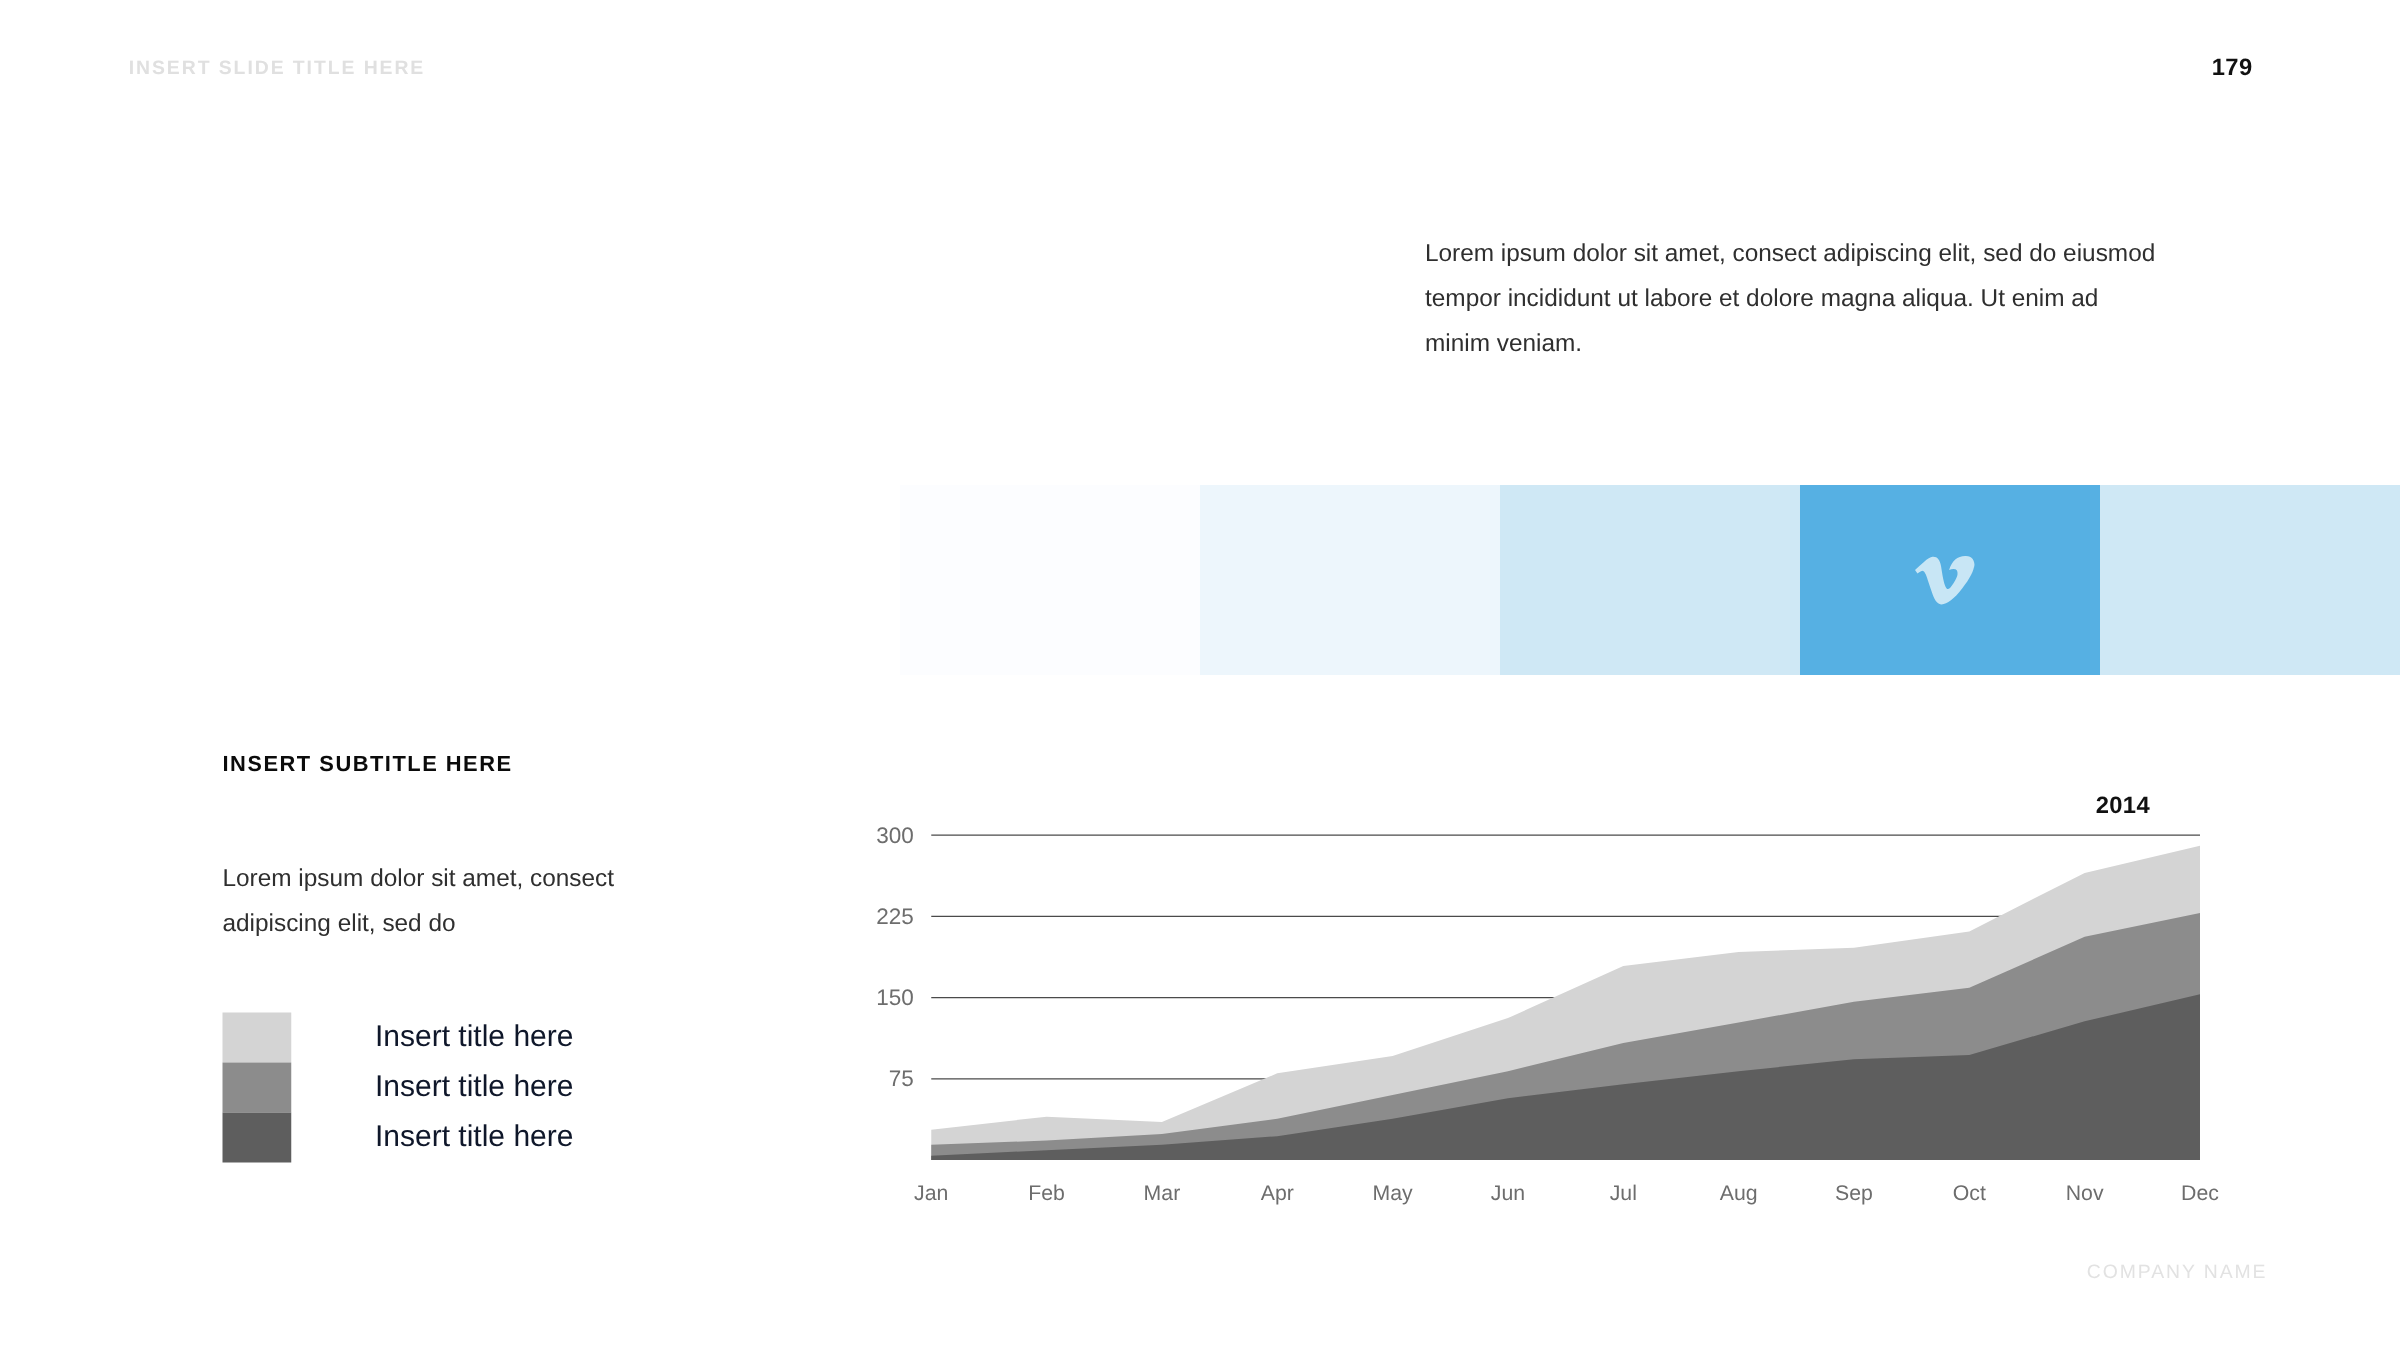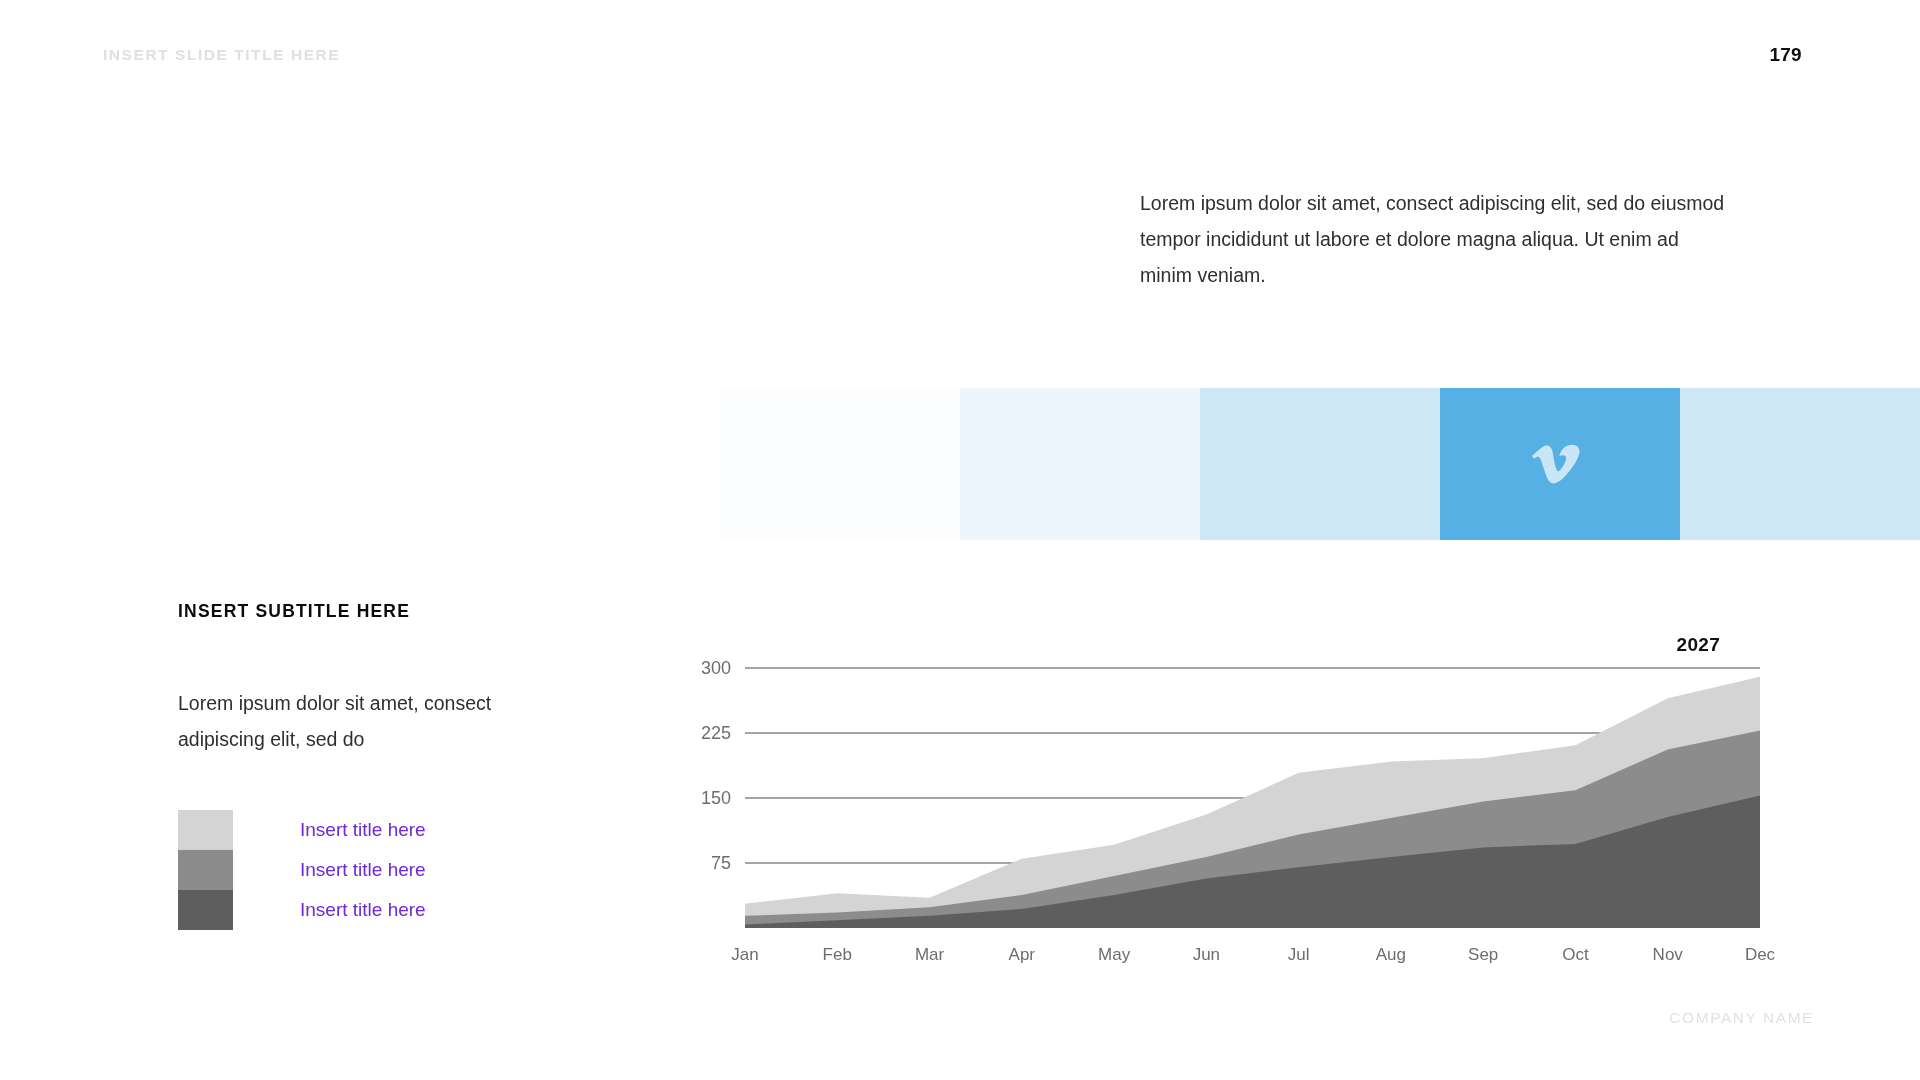--- a/index.html
+++ b/index.html
@@ -97,22 +97,22 @@
     display:flex;
     align-items:center;
     height:40px;
   }
   .legend-swatch {
     width:55px; height:40px;
     flex:0 0 auto;
   }
   .legend-label {
     margin-left:67px;
-    font-size:19px;
-    color:#6d28d9;
+    font-size:24px;
+    color:#0f172a;
     white-space:nowrap;
   }
 
   
   .chart-year {
     position:absolute; right:200px; top:634px;
     font-size:19px; font-weight:bold;
     color:#111111;
     letter-spacing:0.3px;
   }
@@ -183,21 +183,21 @@
       <div class="legend-row">
         <div class="legend-swatch" style="background: rgb(140, 140, 140);"></div>
         <div class="legend-label">Insert title here</div>
       </div>
       <div class="legend-row">
         <div class="legend-swatch" style="background: rgb(94, 94, 94);"></div>
         <div class="legend-label">Insert title here</div>
       </div>
     </div>
 
-  <div class="chart-year">2027</div>
+  <div class="chart-year">2014</div>
 
   <div class="chart-wrap">
     <svg class="chart-svg" id="chart-svg" viewBox="0 0 1120 330">
         <line x1="65" y1="203" x2="1080" y2="203" class="gridline"></line>
         <text x="51" y="209" class="y-tick-label">75</text>
         <line x1="65" y1="138" x2="1080" y2="138" class="gridline"></line>
         <text x="51" y="144" class="y-tick-label">150</text>
         <line x1="65" y1="73" x2="1080" y2="73" class="gridline"></line>
         <text x="51" y="79" class="y-tick-label">225</text>
         <line x1="65" y1="8" x2="1080" y2="8" class="gridline"></line>

